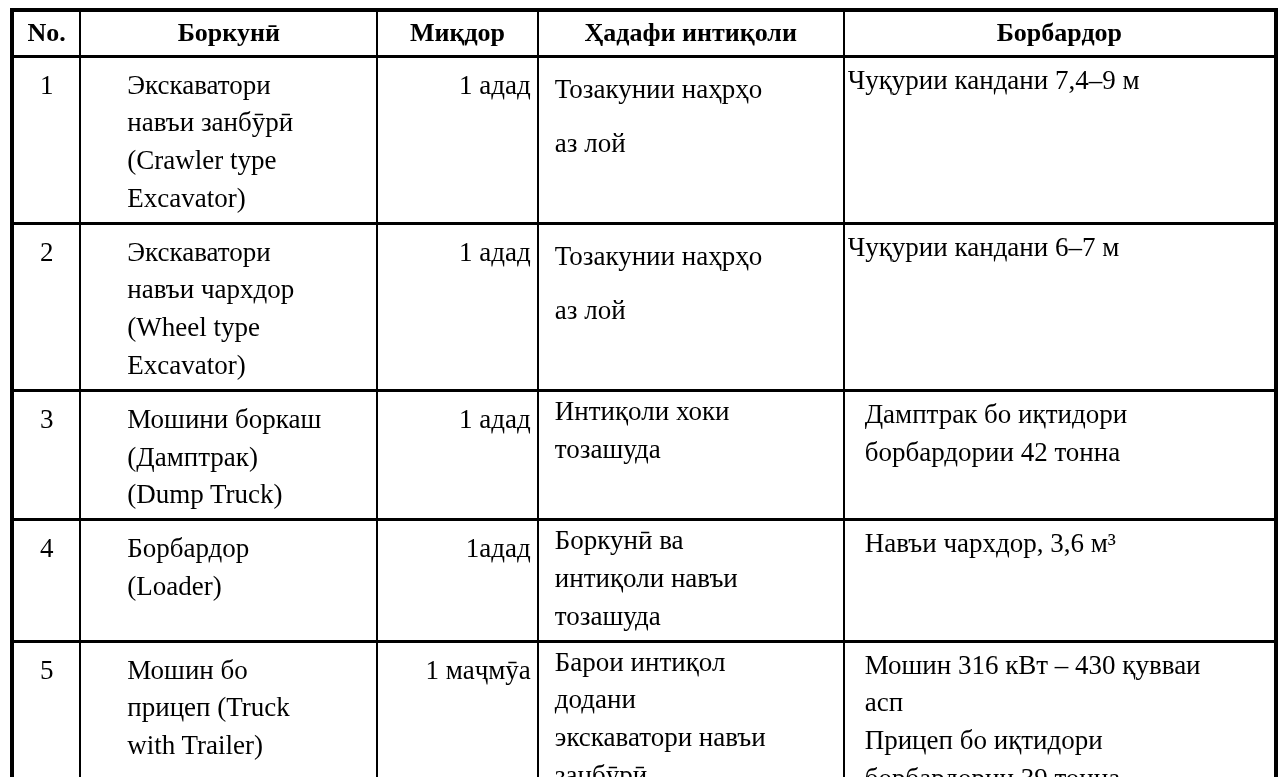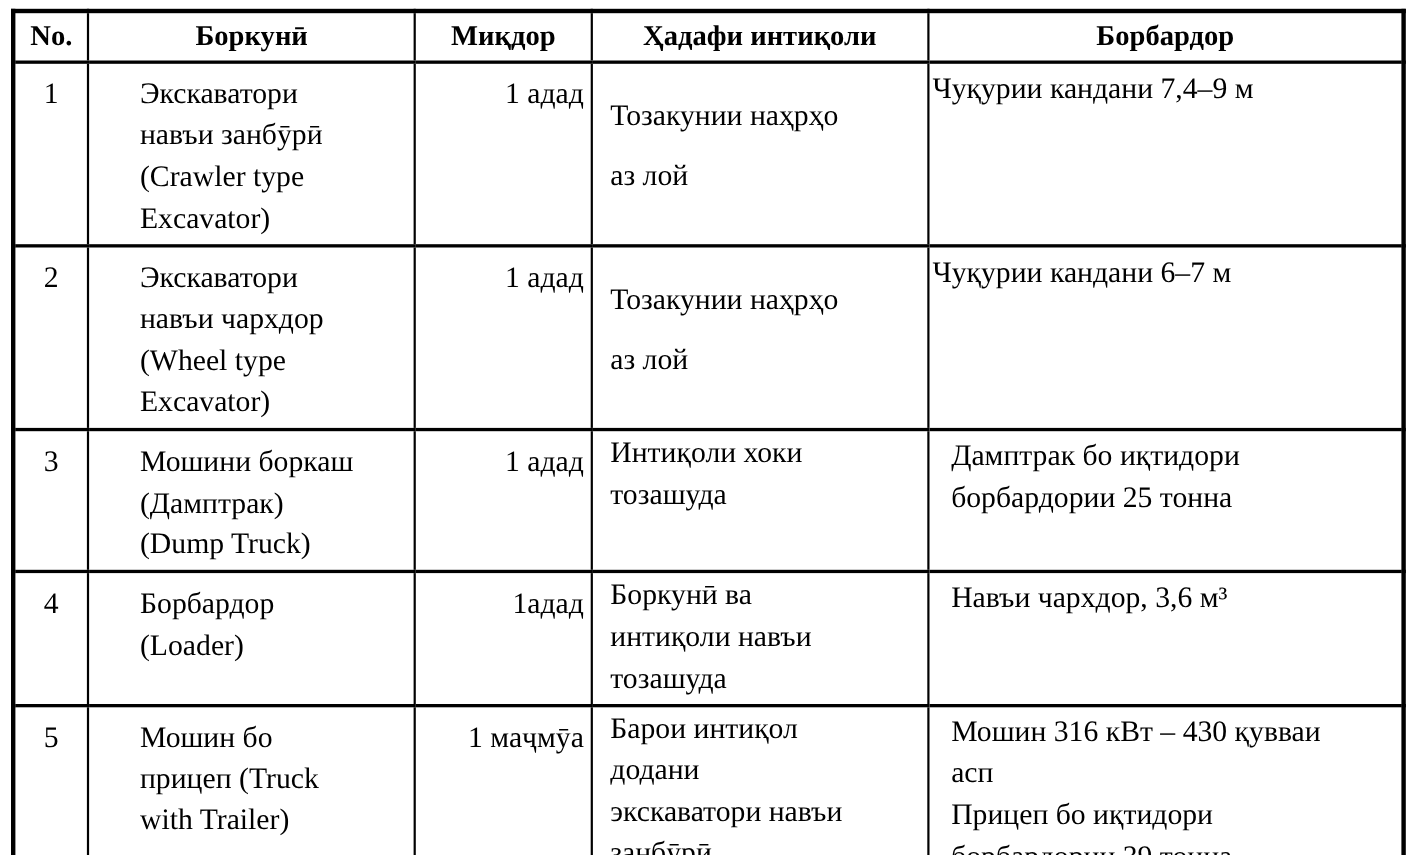--- a/index.html
+++ b/index.html
@@ -54,21 +54,21 @@
     padding: 7px 6px 4px 6px;
     white-space: pre-line;
   }
   td.c-no   { text-align: center; padding-top: 9px; }
   td.c-name { padding-left: 46px; padding-top: 9px; }
   td.c-qty  { text-align: right; padding-top: 9px; }
   td.c-purpose { padding-left: 16px; padding-top: 1px; }
   td.c-spec    { padding-left: 20px; padding-top: 4px; margin-top: 15px; }
 
   
-  tbody tr:nth-child(-n+2) td.c-purpose { line-height: 2.02; padding-top: 20px; }
+  tbody tr:nth-child(-n+2) td.c-purpose { line-height: 2.02; padding-top: 4px; }
   tbody tr:nth-child(-n+2) td.c-spec    { padding-left: 3px; }
 
   tbody tr:nth-child(1) { height: 155px; }
   tbody tr:nth-child(2) { height: 159px; }
   tbody tr:nth-child(3) { height: 120px; }
   tbody tr:nth-child(4) { height: 121px; }
   tbody tr:nth-child(5) { height: 155px; }
 </style>
 </head>
 <body>
@@ -116,21 +116,21 @@
   </tr>
         <tr>
     <td class="c-no">3</td>
     <td class="c-name">Мошини боркаш
 (Дамптрак)
 (Dump Truck)</td>
     <td class="c-qty">1 адад</td>
     <td class="c-purpose">Интиқоли хоки
 тозашуда</td>
     <td class="c-spec">Дамптрак бо иқтидори
-борбардории 25 тонна</td>
+борбардории 42 тонна</td>
   </tr>
         <tr>
     <td class="c-no">4</td>
     <td class="c-name">Борбардор
 (Loader)</td>
     <td class="c-qty">1адад</td>
     <td class="c-purpose">Боркунӣ ва
 интиқоли навъи
 тозашуда</td>
     <td class="c-spec">Навъи чархдор, 3,6 м³</td>

